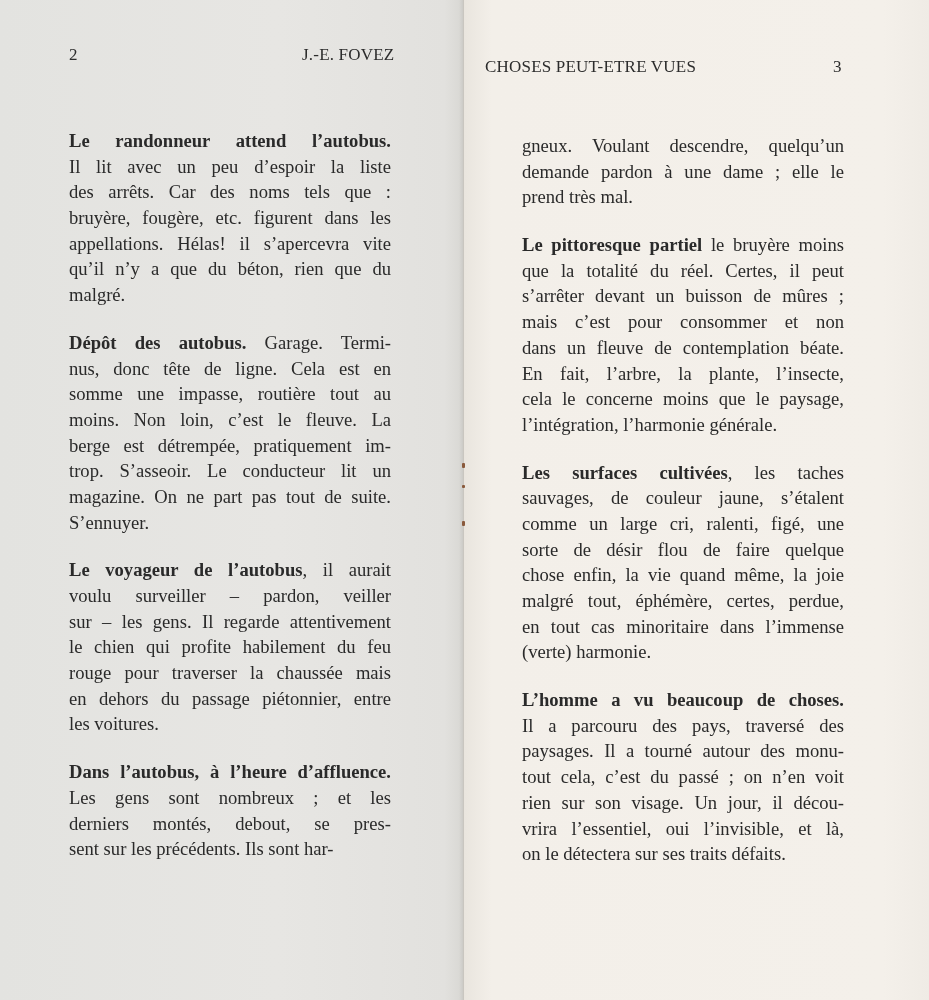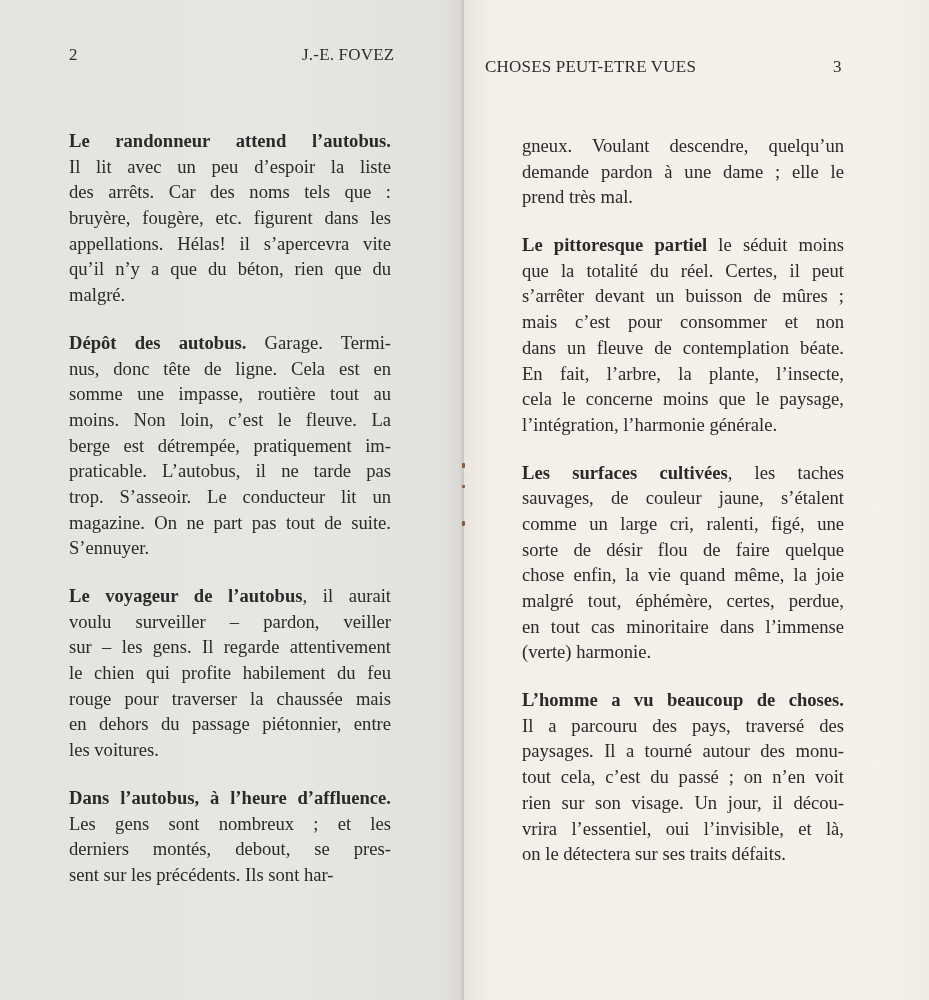--- a/index.html
+++ b/index.html
@@ -65,21 +65,20 @@
         <span class="line"><span>qu’il n’y a que du béton, rien que du</span></span>
         <span class="line last"><span>malgré.</span></span>
       </div>
       <div class="gap"></div>
       <div class="para">
         <span class="line"><span class="b">Dépôt des autobus.</span><span> Garage. Termi-</span></span>
         <span class="line"><span>nus, donc tête de ligne. Cela est en</span></span>
         <span class="line"><span>somme une impasse, routière tout au</span></span>
         <span class="line"><span>moins. Non loin, c’est le fleuve. La</span></span>
         <span class="line"><span>berge est détrempée, pratiquement im-</span></span>
-        <span class="line"><span>praticable. L’autobus, il ne tarde pas</span></span>
         <span class="line"><span>trop. S’asseoir. Le conducteur lit un</span></span>
         <span class="line"><span>magazine. On ne part pas tout de suite.</span></span>
         <span class="line last"><span>S’ennuyer.</span></span>
       </div>
       <div class="gap"></div>
       <div class="para">
         <span class="line"><span class="b">Le voyageur de l’autobus</span><span>, il aurait</span></span>
         <span class="line"><span>voulu surveiller – pardon, veiller</span></span>
         <span class="line"><span>sur – les gens. Il regarde attentivement</span></span>
         <span class="line"><span>le chien qui profite habilement du feu</span></span>
@@ -102,21 +101,21 @@
   <span class="running-head right-title">CHOSES PEUT-ETRE VUES</span>
   <span class="running-head right-num">3</span>
   <div class="text-col right-col">
       <div class="para">
         <span class="line"><span>gneux. Voulant descendre, quelqu’un</span></span>
         <span class="line"><span>demande pardon à une dame ; elle le</span></span>
         <span class="line last"><span>prend très mal.</span></span>
       </div>
       <div class="gap"></div>
       <div class="para">
-        <span class="line"><span class="b">Le pittoresque partiel</span><span> le séduit moins</span></span>
+        <span class="line"><span class="b">Le pittoresque partiel</span><span> le bruyère moins</span></span>
         <span class="line"><span>que la totalité du réel. Certes, il peut</span></span>
         <span class="line"><span>s’arrêter devant un buisson de mûres ;</span></span>
         <span class="line"><span>mais c’est pour consommer et non</span></span>
         <span class="line"><span>dans un fleuve de contemplation béate.</span></span>
         <span class="line"><span>En fait, l’arbre, la plante, l’insecte,</span></span>
         <span class="line"><span>cela le concerne moins que le paysage,</span></span>
         <span class="line last"><span>l’intégration, l’harmonie générale.</span></span>
       </div>
       <div class="gap"></div>
       <div class="para">

